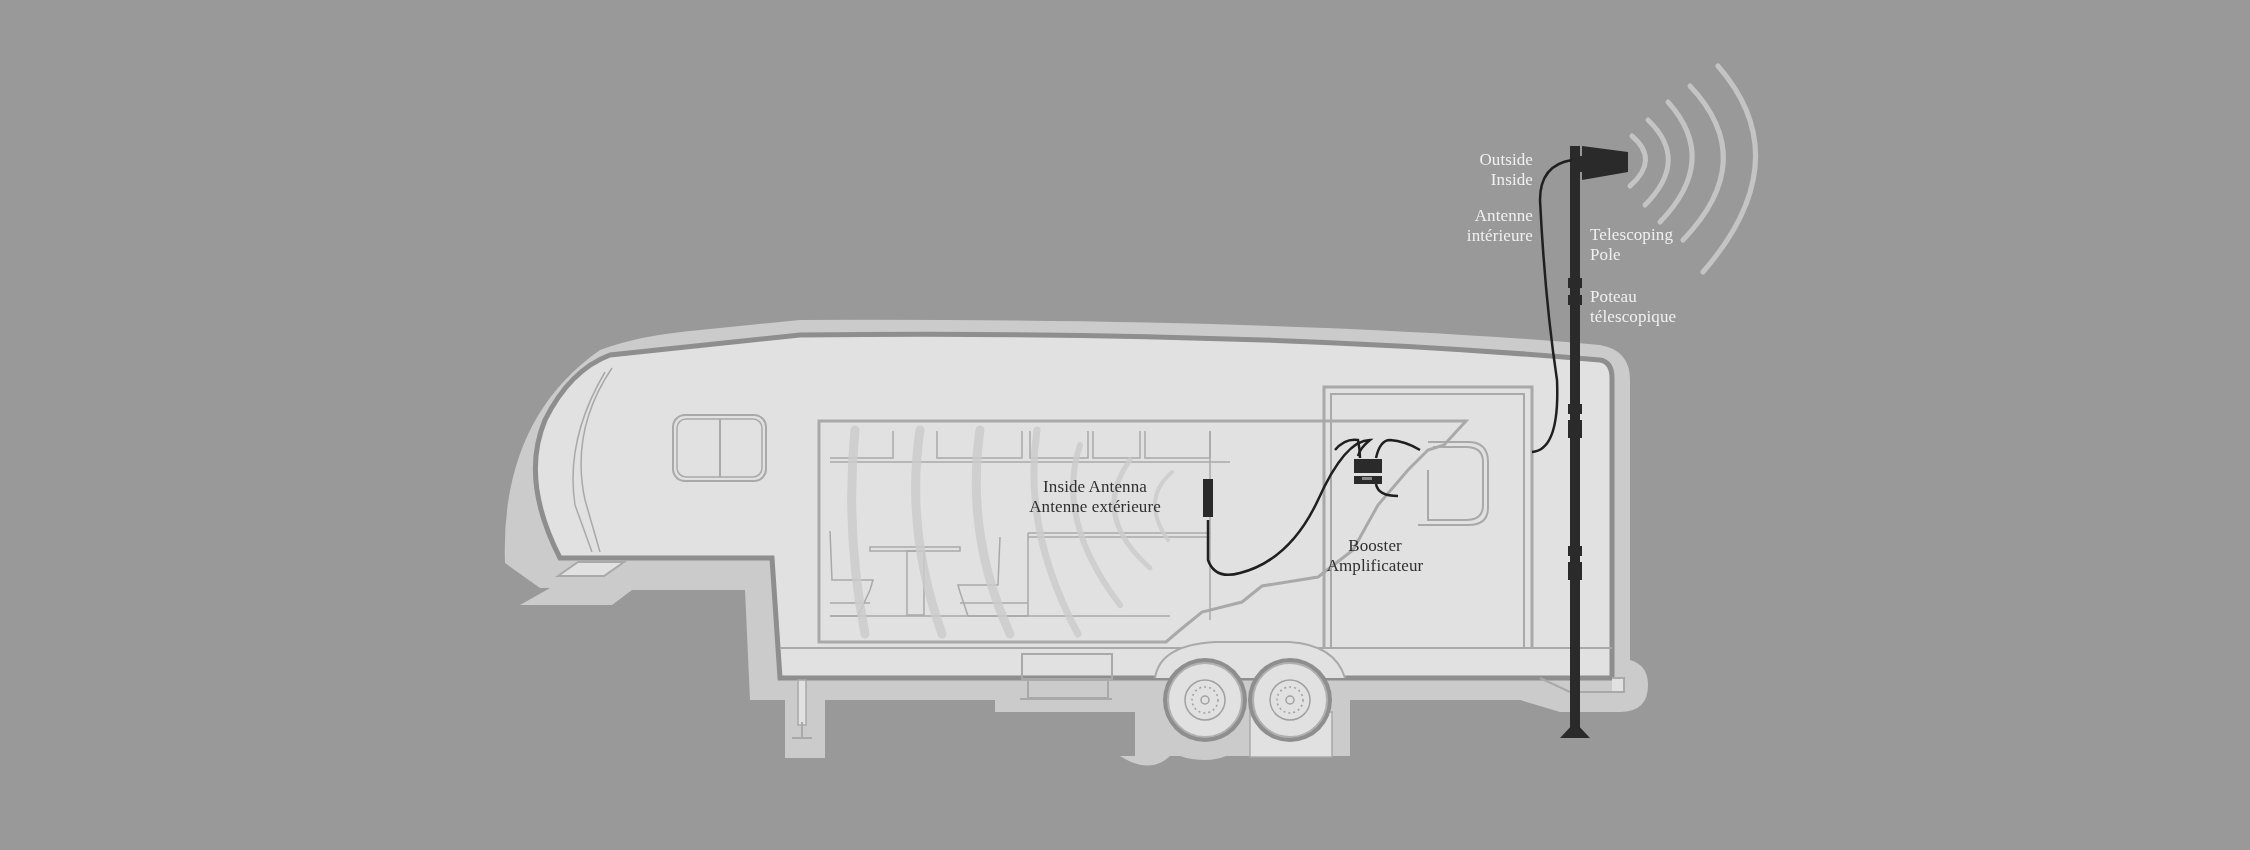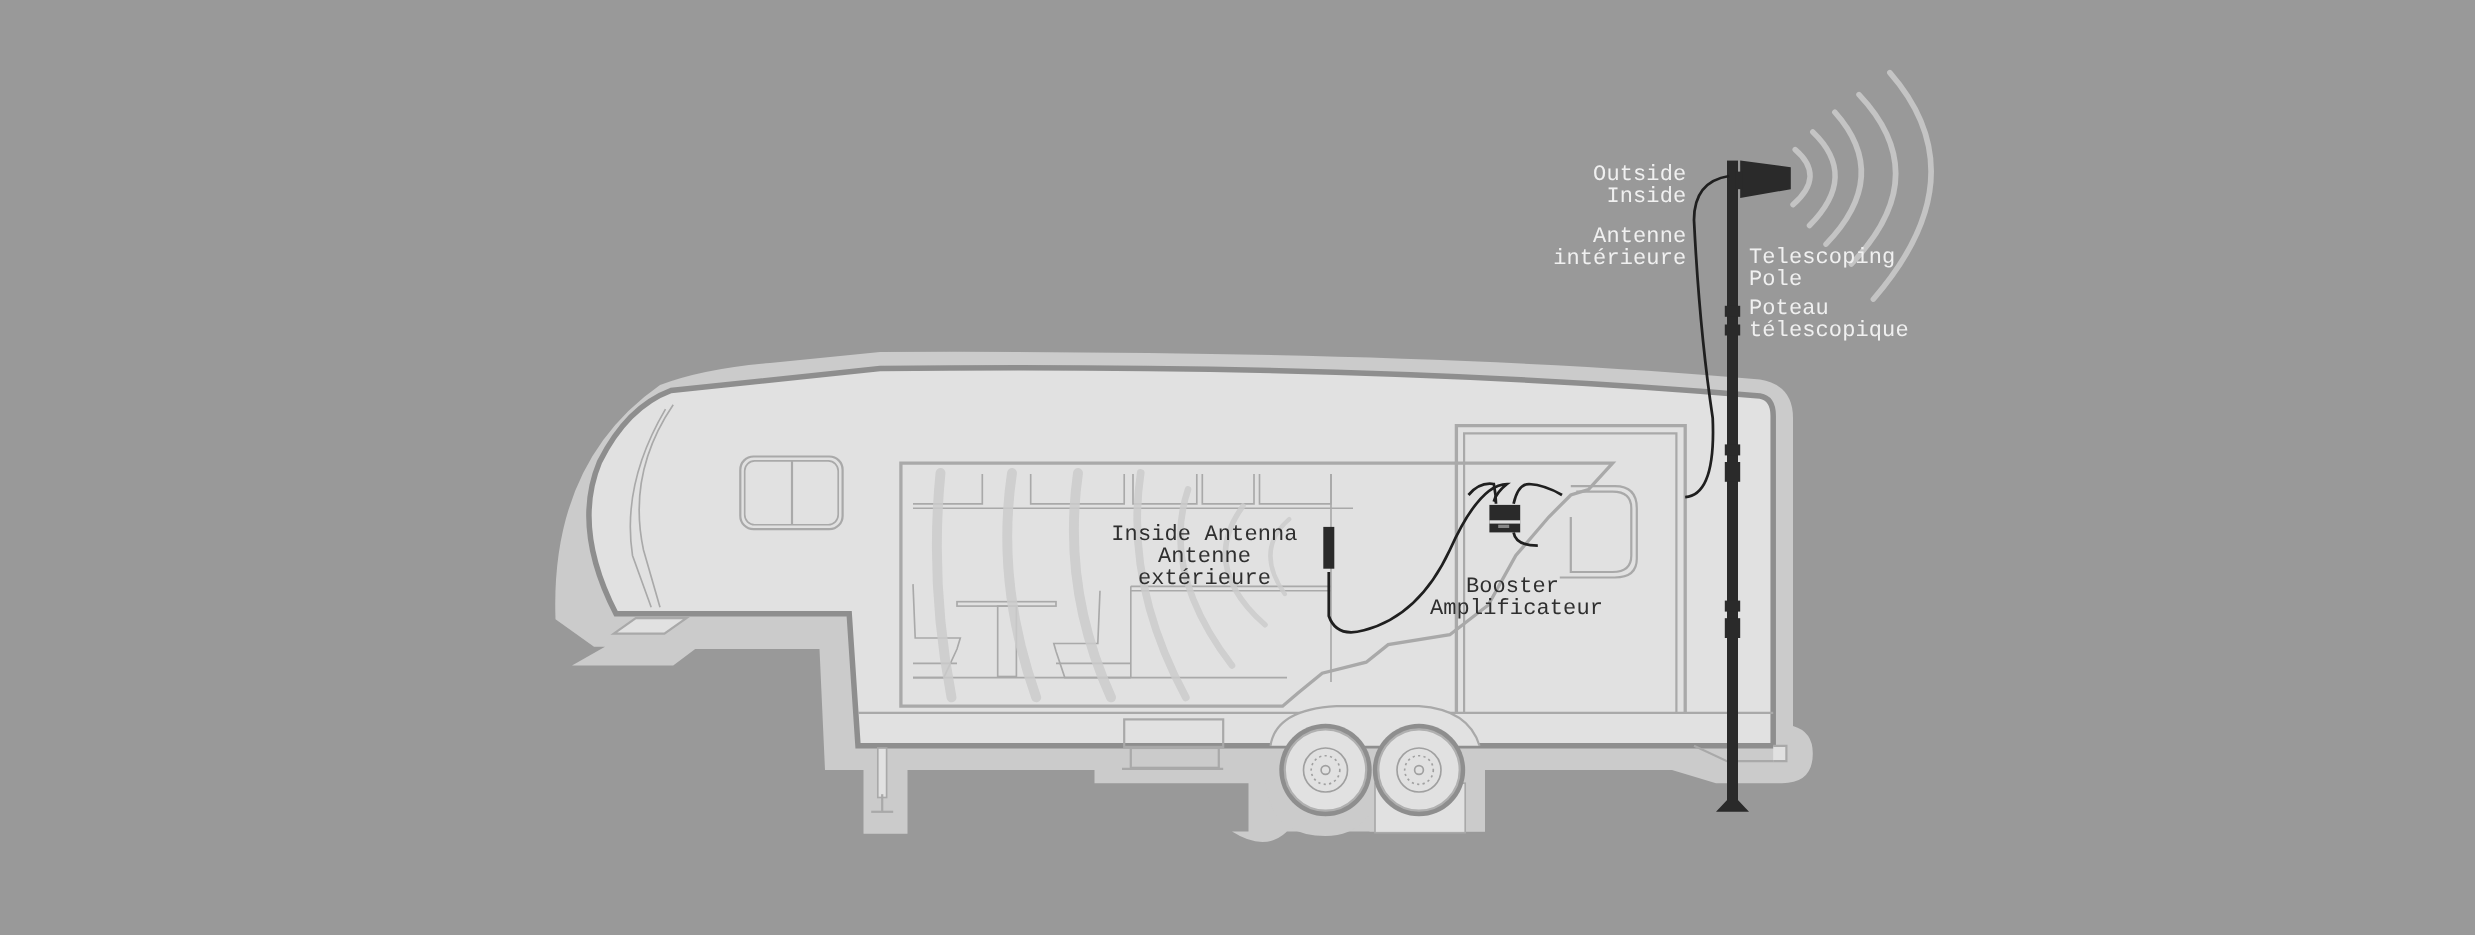--- a/index.html
+++ b/index.html
@@ -1,18 +1,18 @@
 <!DOCTYPE html>
 <html><head>
   <meta charset="utf-8">
   <style>
     html, body { margin: 0; padding: 0; }
     body { width: 2250px; height: 850px; background: #999999; overflow: hidden; position: relative; font-family: "Liberation Sans", sans-serif; }
     #diagram { position: absolute; left: 0; top: 0; width: 2250px; height: 850px; }
-    .lbl { position: absolute; font-size: 20px; line-height: 20px; font-family: Liberation Mono, monospace; letter-spacing: 0.1px; }
+    .lbl { position: absolute; font-size: 17px; line-height: 20px; font-family: Liberation Serif, serif; letter-spacing: 0.1px; }
     .lbl span { display: block; }
     .light { color: #f0f0f0; }
     .dark { color: #2f2f2f; }
     .right { text-align: right; }
     .center { text-align: center; }
   </style>
 </head>
 <body>
 
 <svg id="diagram" viewBox="0 0 2250 850" xmlns="http://www.w3.org/2000/svg">
@@ -186,25 +186,25 @@
 <div class="lbl light right" style="left:1400px; top:150px; width:133px;">
   <span>Outside</span>
   <span>Inside</span>
   <span style="margin-top:16px;">Antenne</span>
   <span>intérieure</span>
 </div>
 
 <div class="lbl light" style="left:1590px; top:225px; width:160px;">
   <span>Telescoping</span>
   <span>Pole</span>
-  <span style="margin-top:6px;">Poteau</span>
+  <span style="margin-top:22px;">Poteau</span>
   <span>télescopique</span>
 </div>
 
 <div class="lbl dark right" style="left:1000px; top:477px; width:190px;text-align:center;">
   <span>Inside Antenna</span>
   <span>Antenne extérieure</span>
 </div>
 
-<div class="lbl dark center" style="left:1300px; top:524px; width:150px;">
+<div class="lbl dark center" style="left:1300px; top:536px; width:150px;">
   <span>Booster</span>
   <span>Amplificateur</span>
 </div>
 
 </body></html>

